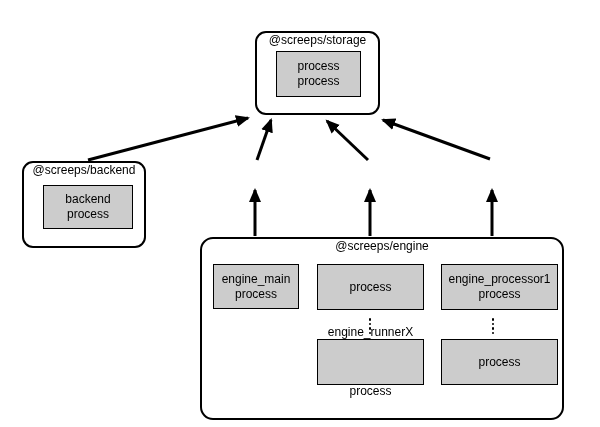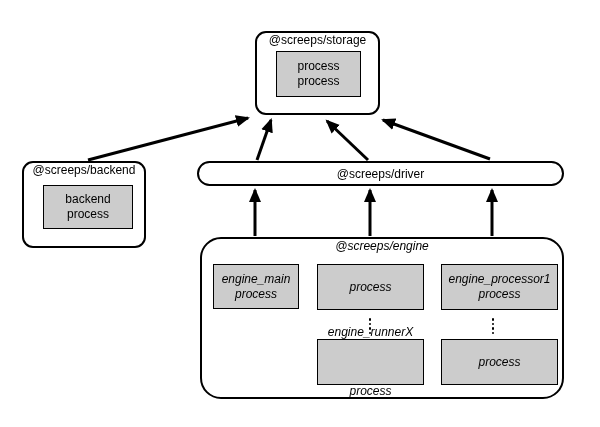--- a/index.html
+++ b/index.html
@@ -32,21 +32,21 @@
 
   .node-backend{left:22px;top:161px;width:124px;height:87px;}
   .proc-backend{left:19px;top:22px;width:90px;height:44px;}
 
   .node-driver{
     left:197px;top:161px;width:367px;height:25px;border-radius:13px;
     display:flex;align-items:center;justify-content:center;
   }
   .node-driver .node-title{padding-top:0;}
 
-  .node-engine{left:200px;top:237px;width:364px;height:162px;border-radius:21px;font-style:italic;}
+  .node-engine{left:200px;top:237px;width:364px;height:183px;border-radius:13px;}
   .proc-engine-main{left:11px;top:25px;width:86px;height:45px;}
   .proc-engine-runner1{left:115px;top:25px;width:107px;height:46px;}
   .proc-engine-processor1{left:239px;top:25px;width:117px;height:46px;}
   .proc-engine-runnerx{left:115px;top:100px;width:107px;height:46px;gap:44px;}
   .proc-engine-processorx{left:239px;top:100px;width:117px;height:46px;}
 
   .vdots{
     position:absolute;width:4px;display:flex;flex-direction:column;
     align-items:center;gap:2px;
   }
@@ -83,23 +83,20 @@
   </div>
 
   <div class="node node-backend">
     <div class="node-title">@screeps/backend</div>
     <div class="proc proc-backend">
       <span>backend</span>
       <span>process</span>
     </div>
   </div>
 
-  <div class="node node-driver">
-    <div class="node-title">@screeps/driver</div>
-  </div>
 
   <div class="node node-engine">
     <div class="node-title">@screeps/engine</div>
 
     <div class="proc proc-engine-main">
       <span>engine_main</span>
       <span>process</span>
     </div>
 
     <div class="proc proc-engine-runner1">

